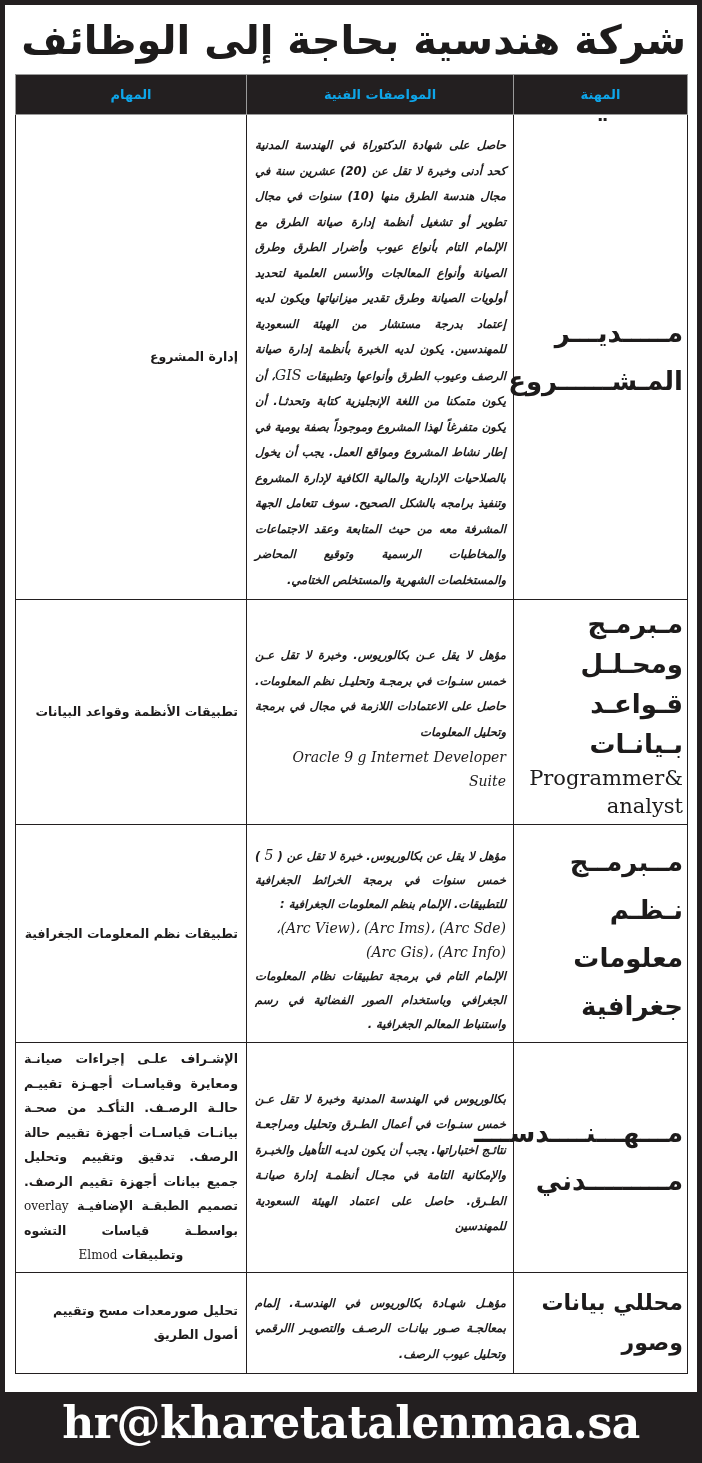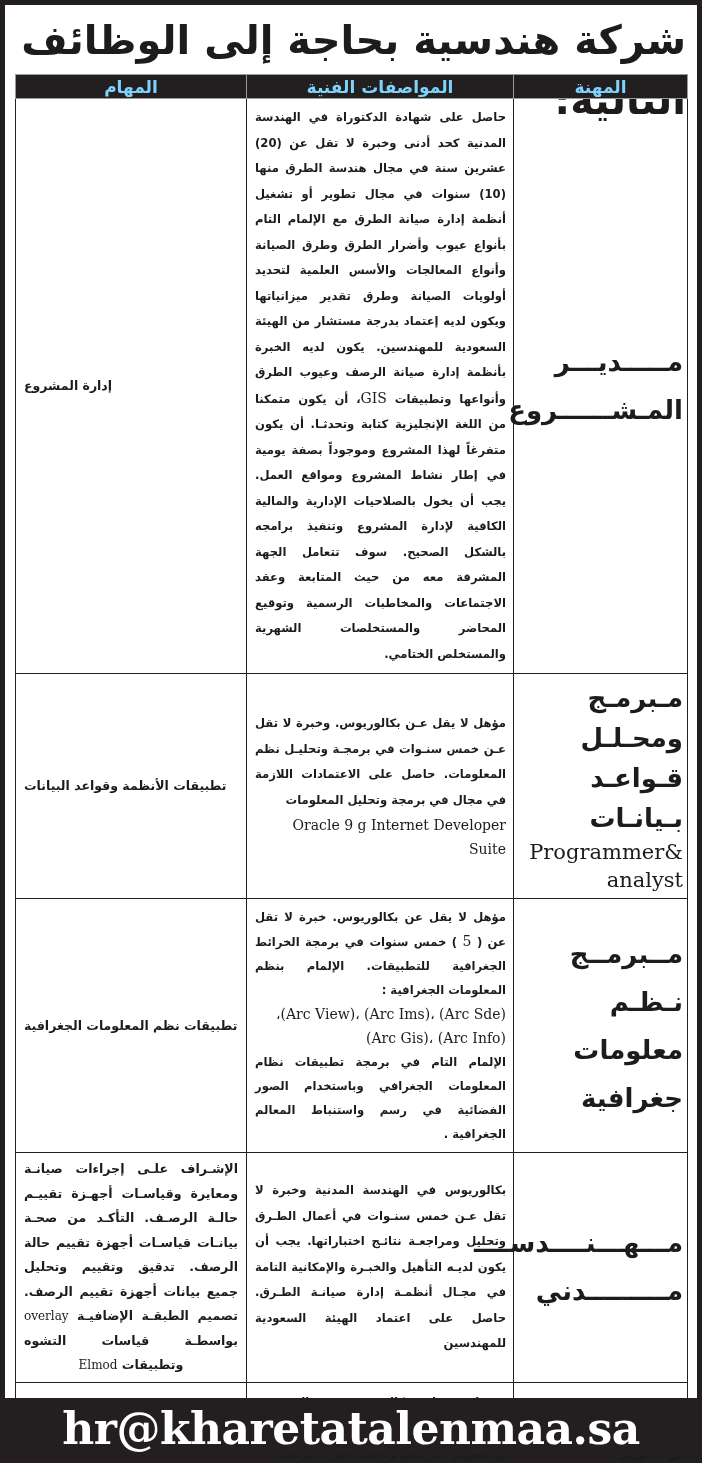--- a/index.html
+++ b/index.html
@@ -36,24 +36,24 @@
     width: 672px;
     border-collapse: collapse;
     table-layout: fixed;
   }
   table.jobs th, table.jobs td {
     border: 1.5px solid #231f20;
     vertical-align: middle;
   }
   table.jobs thead th {
     background: #231f20;
-    color: #7dd3fc;
-    font-size: 17px;
-    font-weight: bold;
-    height: 24px;
+    color: #0ea5e9;
+    font-size: 13px;
+    font-weight: bold;
+    height: 40px;
     text-align: center;
     border-color: #9a9a9a;
   }
   col.c-job { width: 174px; }
   col.c-spec { width: 267px; }
   col.c-task { width: 231px; }
 
   td.job {
     text-align: right;
     font-weight: bold;
@@ -69,38 +69,39 @@
     font-size: 21px;
     line-height: 28px;
     letter-spacing: 0;
   }
   td.spec {
     text-align: justify;
     text-align-last: right;
     font-size: 11.6px;
     font-weight: bold;
     line-height: 25.5px;
-    padding: 6px 7px 6px 8px;
+    padding: 18px 7px 6px 8px;
+    font-style: italic;
   }
   td.spec .en {
     font-family: "DejaVu Serif", serif;
     font-weight: normal;
     font-size: 14px;
   }
   td.spec .en-line {
     display: block;
     font-family: "DejaVu Serif", serif;
     font-weight: normal;
     font-size: 14px;
     line-height: 24px;
     text-align: right;
     text-align-last: right;
   }
   td.task {
-    text-align: left;
+    text-align: right;
     font-weight: bold;
     font-size: 12.5px;
     line-height: 24px;
     padding: 4px 8px;
   }
   td.task.dense {
     text-align: justify;
     text-align-last: center;
     font-size: 12.6px;
     line-height: 24.5px;
@@ -112,21 +113,21 @@
   }
 
   tr.r1 { height: 466px; }
   tr.r2 { height: 155px; }
   tr.r3 { height: 207px; }
   tr.r4 { height: 178px; }
   tr.r5 { height: 92px; }
 
   .footer {
     position: absolute;
-    left: 0; right: 0; bottom: 8px;
+    left: 0; right: 0; bottom: 14px;
     height: 57px;
     background: #231f20;
     color: #fff;
     text-align: center;
     font-family: "DejaVu Serif", serif;
     font-weight: bold;
     font-size: 44px;
     line-height: 62px;
     direction: ltr;
     letter-spacing: -0.5px;

